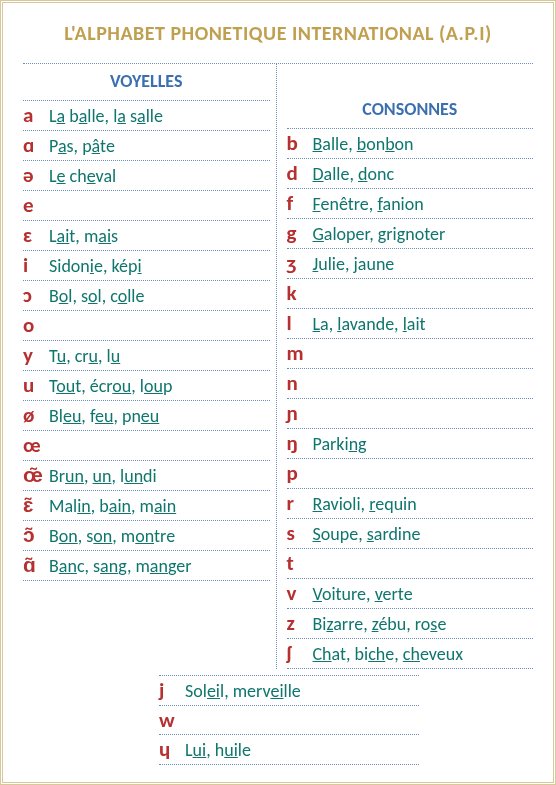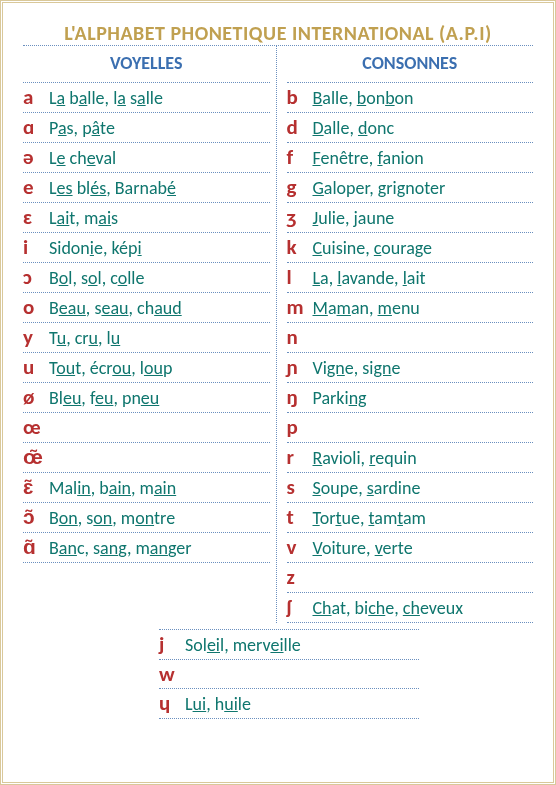--- a/index.html
+++ b/index.html
@@ -11,36 +11,38 @@
     overflow: hidden;
     border: 3px double #d9c89a;
     padding: 18px 20px 14px 20px;
   }
   .title {
     color: #c0a050;
     font-weight: bold;
     font-size: 20px;
     text-align: center;
     letter-spacing: 0.5px;
+    margin-bottom: 18px;
   }
   .columns {
     display: flex;
     gap: 0;
     border-top: 1px dotted #6a8fbf;
   }
   .col {
     flex: 1;
     min-width: 0;
   }
   .col.left {
     border-right: 1px dotted #6a8fbf;
     padding-right: 6px;
   }
   .col.right {
     padding-left: 10px;
+    margin-top: 28px;
   }
   .col-header {
     color: #3b6fb0;
     font-weight: bold;
     font-size: 18px;
     text-align: center;
     padding: 6px 0 8px 0;
     border-bottom: 1px dotted #6a8fbf;
   }
   .row {
@@ -92,55 +94,54 @@
         <div class="row">
           <div class="sym">ɑ</div>
           <div class="ex">P<u>a</u>s, p<u>â</u>te</div>
         </div>
         <div class="row">
           <div class="sym">ə</div>
           <div class="ex">L<u>e</u> ch<u>e</u>val</div>
         </div>
         <div class="row">
           <div class="sym">e</div>
-          <div class="ex">L<u>es</u> bl<u>és</u>, Barnab<u>é</u></div>
         </div>
         <div class="row">
           <div class="sym">ɛ</div>
           <div class="ex">L<u>ai</u>t, m<u>ai</u>s</div>
         </div>
         <div class="row">
           <div class="sym">i</div>
           <div class="ex">Sidon<u>i</u>e, kép<u>i</u></div>
         </div>
         <div class="row">
           <div class="sym">ɔ</div>
           <div class="ex">B<u>o</u>l, s<u>o</u>l, c<u>o</u>lle</div>
         </div>
         <div class="row">
           <div class="sym">o</div>
-          <div class="ex">B<u>eau</u>, s<u>eau</u>, ch<u>aud</u></div>
         </div>
         <div class="row">
           <div class="sym">y</div>
           <div class="ex">T<u>u</u>, cr<u>u</u>, l<u>u</u></div>
         </div>
         <div class="row">
           <div class="sym">u</div>
           <div class="ex">T<u>ou</u>t, écr<u>ou</u>, l<u>ou</u>p</div>
         </div>
         <div class="row">
           <div class="sym">ø</div>
           <div class="ex">Bl<u>eu</u>, f<u>eu</u>, pn<u>eu</u></div>
         </div>
         <div class="row">
           <div class="sym">œ</div>
         </div>
         <div class="row">
           <div class="sym">œ̃</div>
+          <div class="ex">Br<u>un</u>, <u>un</u>, l<u>un</u>di</div>
         </div>
         <div class="row">
           <div class="sym">ɛ̃</div>
           <div class="ex">Mal<u>in</u>, b<u>ain</u>, m<u>ain</u></div>
         </div>
         <div class="row">
           <div class="sym">ɔ̃</div>
           <div class="ex">B<u>on</u>, s<u>on</u>, m<u>on</u>tre</div>
         </div>
         <div class="row">
@@ -167,62 +168,59 @@
         <div class="row">
           <div class="sym">g</div>
           <div class="ex"><u>G</u>aloper, <u>g</u>ri<u>g</u>noter</div>
         </div>
         <div class="row">
           <div class="sym">ʒ</div>
           <div class="ex"><u>J</u>ulie, <u>j</u>aune</div>
         </div>
         <div class="row">
           <div class="sym">k</div>
-          <div class="ex"><u>C</u>uisine, <u>c</u>ourage</div>
         </div>
         <div class="row">
           <div class="sym">l</div>
           <div class="ex"><u>L</u>a, <u>l</u>avande, <u>l</u>ait</div>
         </div>
         <div class="row">
           <div class="sym">m</div>
-          <div class="ex"><u>M</u>a<u>m</u>an, <u>m</u>enu</div>
         </div>
         <div class="row">
           <div class="sym">n</div>
         </div>
         <div class="row">
           <div class="sym">ɲ</div>
-          <div class="ex">Vi<u>gn</u>e, si<u>gn</u>e</div>
         </div>
         <div class="row">
           <div class="sym">ŋ</div>
           <div class="ex">Parki<u>ng</u></div>
         </div>
         <div class="row">
           <div class="sym">p</div>
         </div>
         <div class="row">
           <div class="sym">r</div>
           <div class="ex"><u>R</u>avioli, <u>r</u>equin</div>
         </div>
         <div class="row">
           <div class="sym">s</div>
           <div class="ex"><u>S</u>oupe, <u>s</u>ardine</div>
         </div>
         <div class="row">
           <div class="sym">t</div>
-          <div class="ex"><u>T</u>or<u>t</u>ue, <u>t</u>am<u>t</u>am</div>
         </div>
         <div class="row">
           <div class="sym">v</div>
           <div class="ex"><u>V</u>oiture, <u>v</u>erte</div>
         </div>
         <div class="row">
           <div class="sym">z</div>
+          <div class="ex">Bi<u>z</u>arre, <u>z</u>ébu, ro<u>s</u>e</div>
         </div>
         <div class="row">
           <div class="sym">ʃ</div>
           <div class="ex"><u>Ch</u>at, bi<u>ch</u>e, <u>ch</u>eveux</div>
         </div>
       </div>
   </div>
 </div>
 
 <div class="semis">

